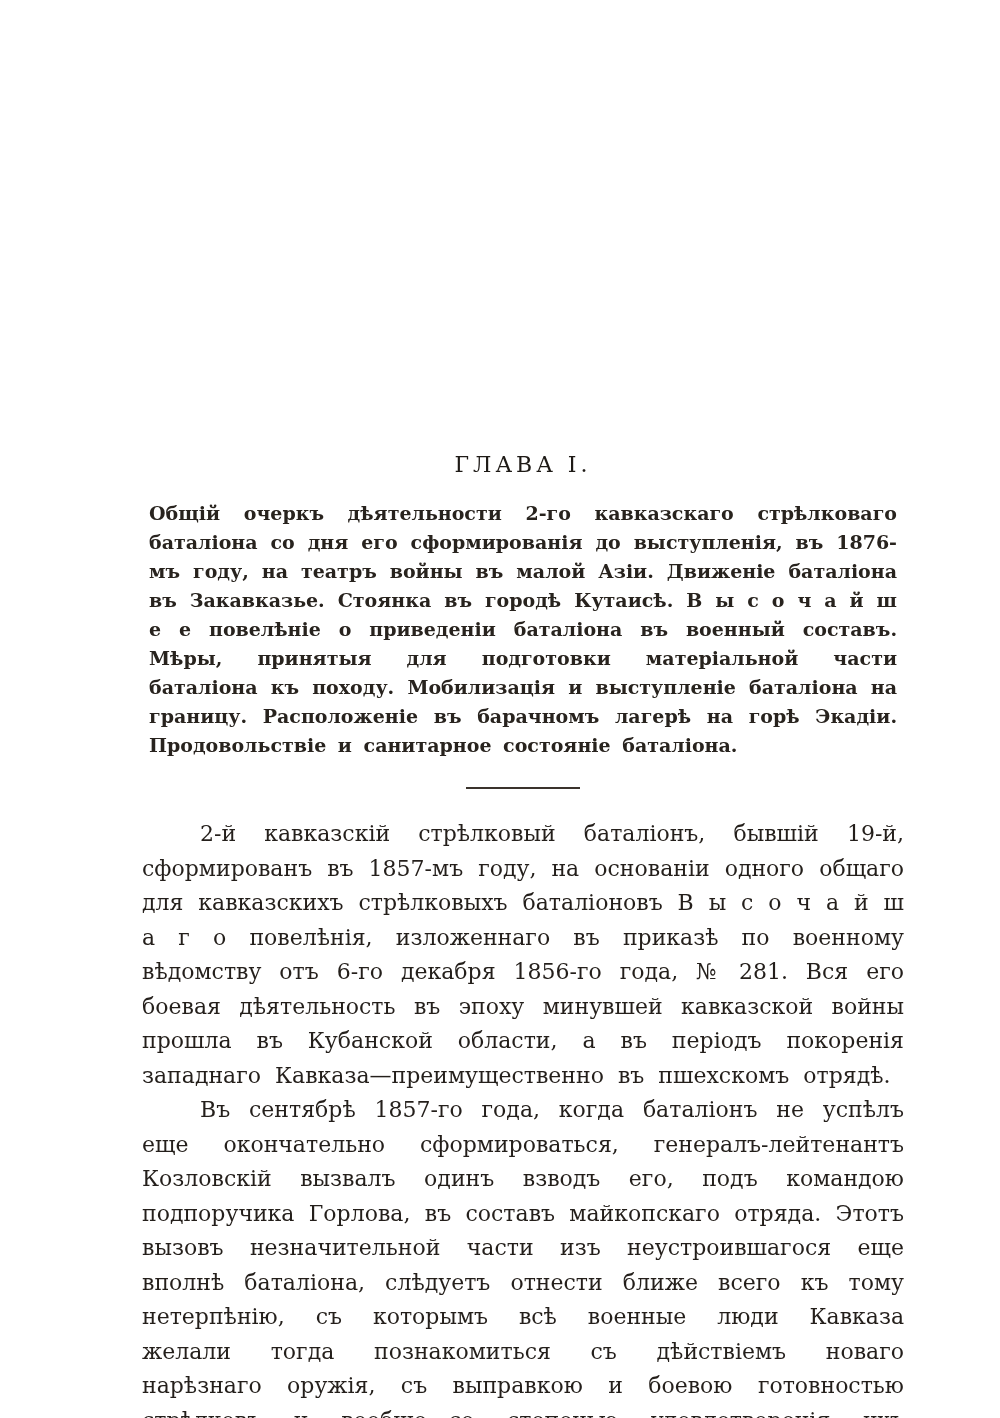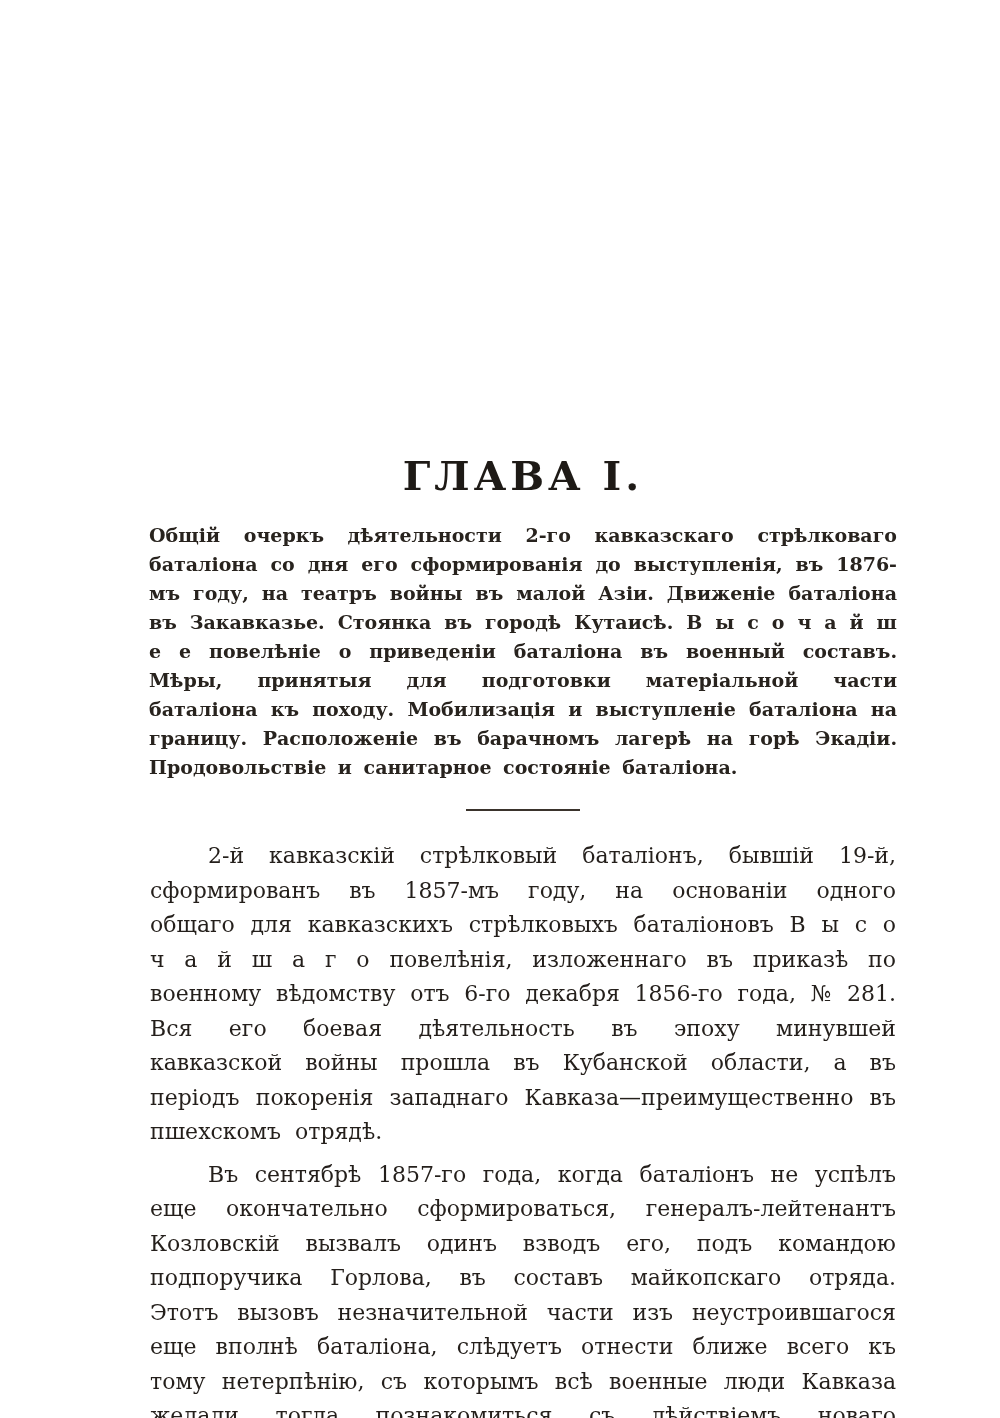--- a/index.html
+++ b/index.html
@@ -15,42 +15,42 @@
     color: #241f1b;
     font-family: "DejaVu Serif", "Liberation Serif", serif;
     box-sizing: border-box;
     position: relative;
     padding: 452px 96px 0 142px;
     overflow: hidden;
   }
   .chapter-title {
     margin: 0 0 22px 0;
     text-align: center;
-    font-size: 40px;
-    font-weight: 700;
+    font-size: 22px;
+    font-weight: 400;
     letter-spacing: 4px;
     color: #1e1a16;
   }
   .summary {
     margin: 7px;
     font-size: 19px;
     font-weight: 700;
     line-height: 29px;
     text-align: justify;
     word-spacing: 5px;
     color: #28231e;
   }
   .divider {
     width: 114px;
     border: none;
     border-top: 2px solid #3a332c;
     margin: 27px auto 28px auto;
   }
   .body-para {
-    margin: 8px;
+    margin: 0;
     font-size: 22px;
     line-height: 34.5px;
     text-align: justify;
     text-indent: 58px;
     word-spacing: 7px;
     color: #241f1b;
   }
   .body-para + .body-para {
     margin-top: 0px;
   }

